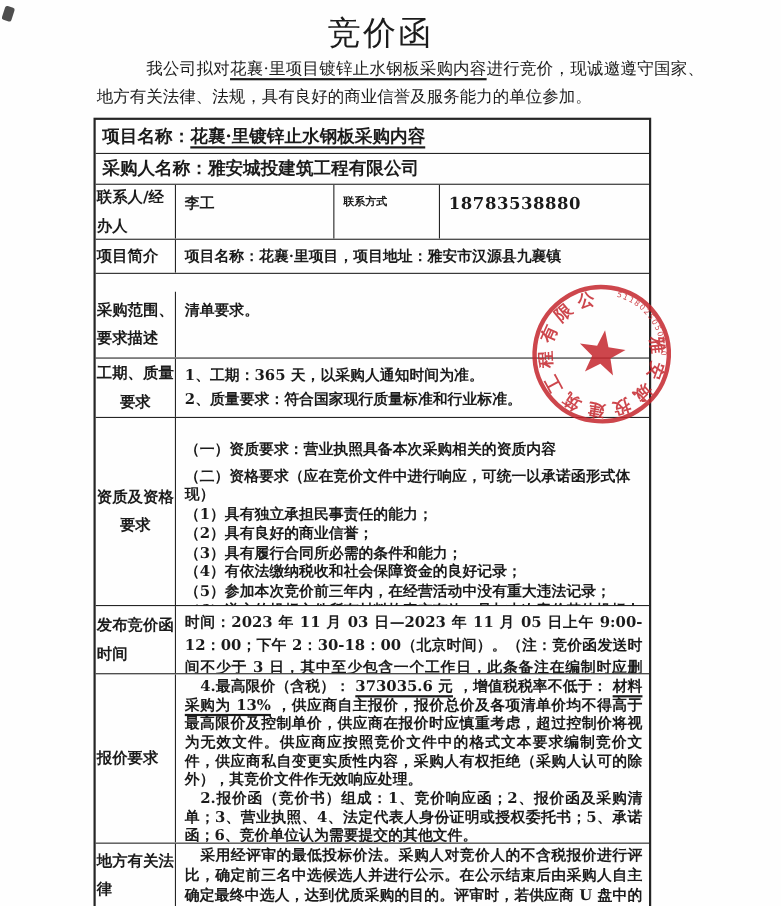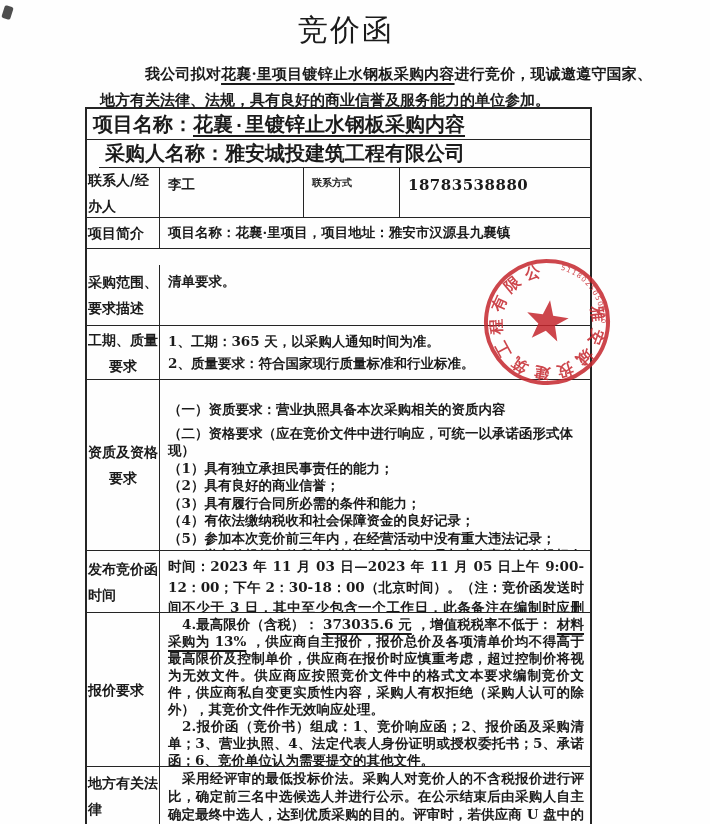--- a/index.html
+++ b/index.html
@@ -3,39 +3,39 @@
 <meta charset="utf-8">
 <style>
   html,body{margin:0;padding:0;background:#ffffff;}
   body{width:710px;height:824px;position:relative;overflow:hidden;
        font-family:"DejaVu Serif","Liberation Serif",serif;color:#1b1b1b;}
   .page{position:absolute;inset:0;background:#fefefe;}
   .artifact{position:absolute;left:3px;top:6px;width:9px;height:13px;background:#2f2f2f;
             transform:rotate(18deg);border-radius:2px;opacity:.85;}
   .title{position:absolute;left:0;top:10px;width:692px;text-align:center;
          font-size:30px;font-weight:400;letter-spacing:2px;}
-  .intro{position:absolute;left:88px;top:49px;width:552px;margin:12px;
-         font-size:15px;font-weight:700;line-height:26px;text-align:justify;text-indent:45px;}
+  .intro{position:absolute;left:88px;top:49px;width:552px;margin:0;
+         font-size:15px;font-weight:400;line-height:26px;text-align:justify;text-indent:45px;}
   .u{text-decoration:underline;text-underline-offset:4px;text-decoration-thickness:1.5px;}
 
   .tbl{position:absolute;left:85px;top:107px;width:507px;border:2px solid #252525;
        background:transparent;box-sizing:border-box;}
   .row{display:flex;box-sizing:border-box;border-bottom:1.5px solid #252525;overflow:hidden;}
   .row:last-child{border-bottom:none;}
-  .r1{height:31px;} .r2{height:28px;margin-left:12px;} .r3{height:50px;} .r4{height:31px;}
+  .r1{height:31px;} .r2{height:28px;} .r3{height:50px;} .r4{height:31px;}
   .r5{height:61px;margin-top:16px;} .r6{height:54px;} .r7{height:171px;} .r8{height:62px;}
   .r9{height:154px;} .r10{height:58px;}
 
   .cell{box-sizing:border-box;overflow:hidden;}
   .lab{width:73px;flex:0 0 73px;border-right:1.5px solid #252525;
        font-size:14px;font-weight:700;line-height:26px;padding:0 1px;
        display:flex;flex-direction:column;justify-content:center;}
   .lab.ctr{text-align:center;}
   .cnt{flex:1;font-size:13.5px;font-weight:700;padding:0 6px 0 8px;}
-  .full{flex:1;display:flex;align-items:center;font-size:20px;font-weight:700;padding:0 6px;font-family:Liberation Mono, monospace;}
+  .full{flex:1;display:flex;align-items:center;font-size:16px;font-weight:700;padding:0 6px;}
   .vmid{display:flex;align-items:center;}
   .topal{padding-top:8px;}
   .mid3{width:96px;flex:0 0 96px;border-right:1.5px solid #252525;}
   .name3{width:144px;flex:0 0 144px;border-right:1.5px solid #252525;}
   .phone{font-family:"DejaVu Serif","Liberation Serif",serif;font-size:15px;letter-spacing:.5px;}
   .lh21{line-height:21.5px;padding-top:5px;}
   .lh20{line-height:20.5px;padding-top:5px;text-align:justify;}
   .qual{line-height:17.5px;padding-top:8px;margin-top:13px;}
   .qual .gap{height:6px;}
   .quote{line-height:17px;padding-top:3px;text-align:justify;}

